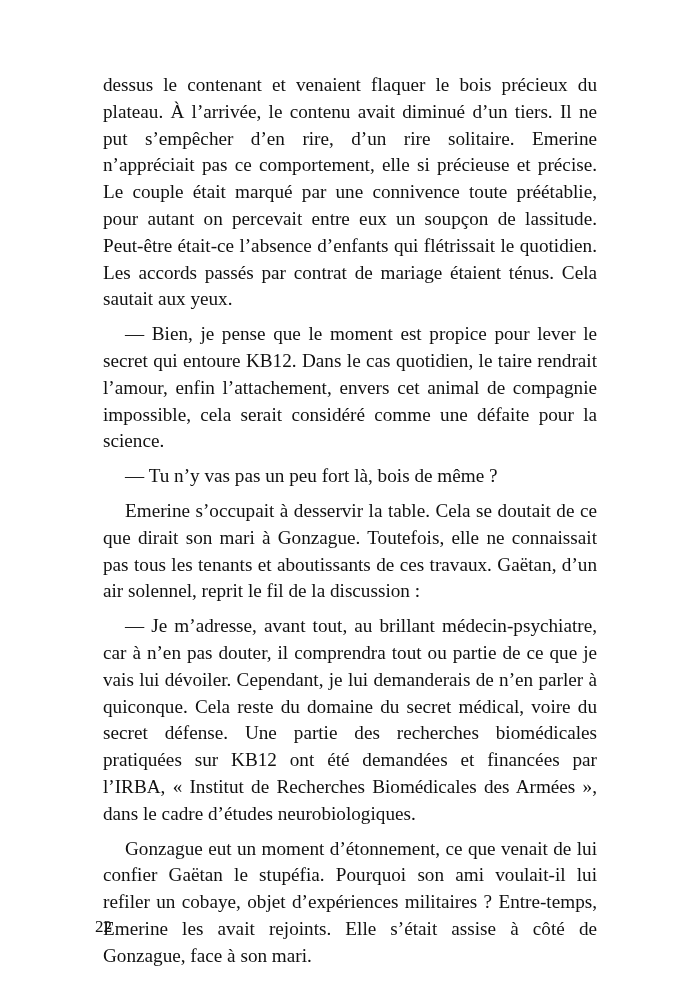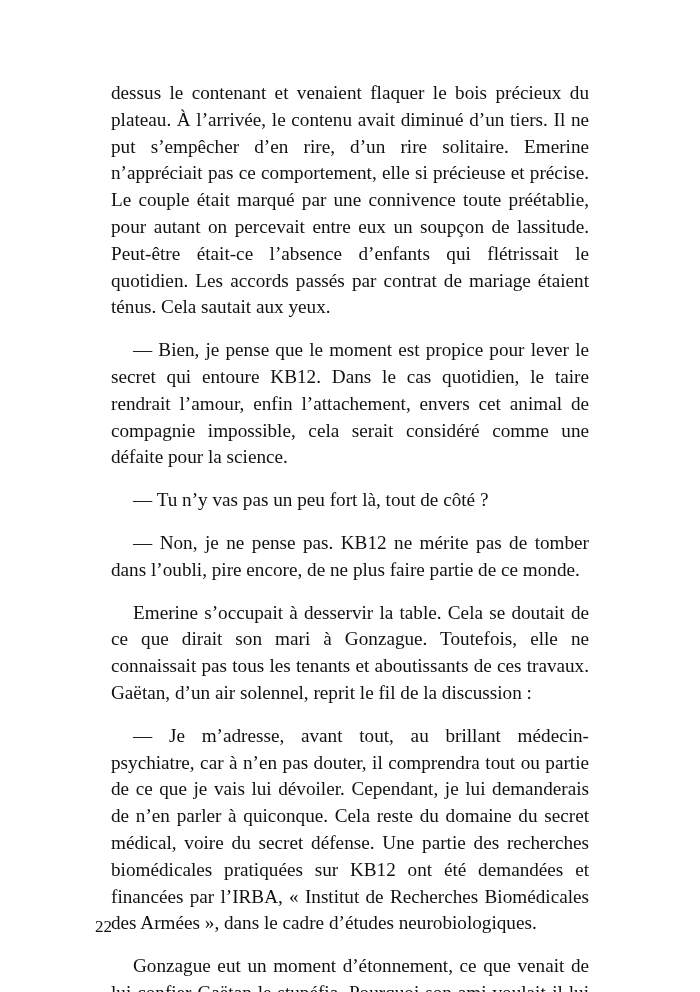--- a/index.html
+++ b/index.html
@@ -15,21 +15,21 @@
       font-family: "Liberation Serif", "DejaVu Serif", serif;
       color: #111111;
     }
     .page {
       position: absolute;
       left: 95px;
       top: 64px;
       width: 510px;
     }
     .para {
-      margin: 16px;
+      margin: 8px;
       font-size: 19.2px;
       line-height: 26.8px;
       text-align: justify;
       text-align-last: left;
       hyphens: none;
     }
     .para.indent {
       text-indent: 22px;
     }
     .page-number {
@@ -40,20 +40,19 @@
       line-height: 26.8px;
       font-family: Liberation Serif, serif;
     }
   </style>
 </head>
 <body>
 
 <div class="page">
   <p class="para">dessus le contenant et venaient flaquer le bois précieux du plateau. À l’arrivée, le contenu avait diminué d’un tiers. Il ne put s’empêcher d’en rire, d’un rire solitaire. Emerine n’appréciait pas ce comportement, elle si précieuse et précise. Le couple était marqué par une connivence toute préétablie, pour autant on percevait entre eux un soupçon de lassitude. Peut-être était-ce l’absence d’enfants qui flétrissait le quotidien. Les accords passés par contrat de mariage étaient ténus. Cela sautait aux yeux.</p>
   <p class="para indent">— Bien, je pense que le moment est propice pour lever le secret qui entoure KB12. Dans le cas quotidien, le taire rendrait l’amour, enfin l’attachement, envers cet animal de compagnie impossible, cela serait considéré comme une défaite pour la science.</p>
-  <p class="para indent">— Tu n’y vas pas un peu fort là, tout de côté ?</p>
-  <p class="para indent">— Non, je ne pense pas. KB12 ne mérite pas de tomber dans l’oubli, pire encore, de ne plus faire partie de ce monde.</p>
+  <p class="para indent">— Tu n’y vas pas un peu fort là, bois de même ?</p>
   <p class="para indent">Emerine s’occupait à desservir la table. Cela se doutait de ce que dirait son mari à Gonzague. Toutefois, elle ne connaissait pas tous les tenants et aboutissants de ces travaux. Gaëtan, d’un air solennel, reprit le fil de la discussion :</p>
   <p class="para indent">— Je m’adresse, avant tout, au brillant médecin-psychiatre, car à n’en pas douter, il comprendra tout ou partie de ce que je vais lui dévoiler. Cependant, je lui demanderais de n’en parler à quiconque. Cela reste du domaine du secret médical, voire du secret défense. Une partie des recherches biomédicales pratiquées sur KB12 ont été demandées et financées par l’IRBA, « Institut de Recherches Biomédicales des Armées », dans le cadre d’études neurobiologiques.</p>
   <p class="para indent">Gonzague eut un moment d’étonnement, ce que venait de lui confier Gaëtan le stupéfia. Pourquoi son ami voulait-il lui refiler un cobaye, objet d’expériences militaires ? Entre-temps, Emerine les avait rejoints. Elle s’était assise à côté de Gonzague, face à son mari.</p>
 </div>
 
 <div class="page-number">22</div>
 
 </body></html>

